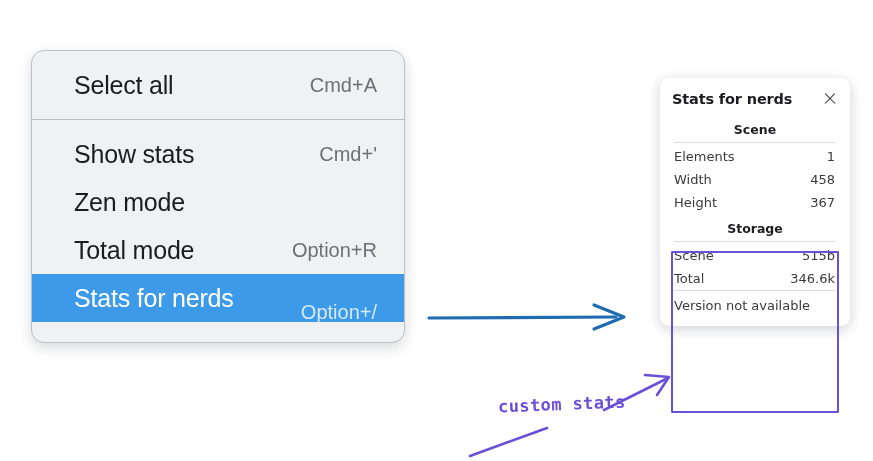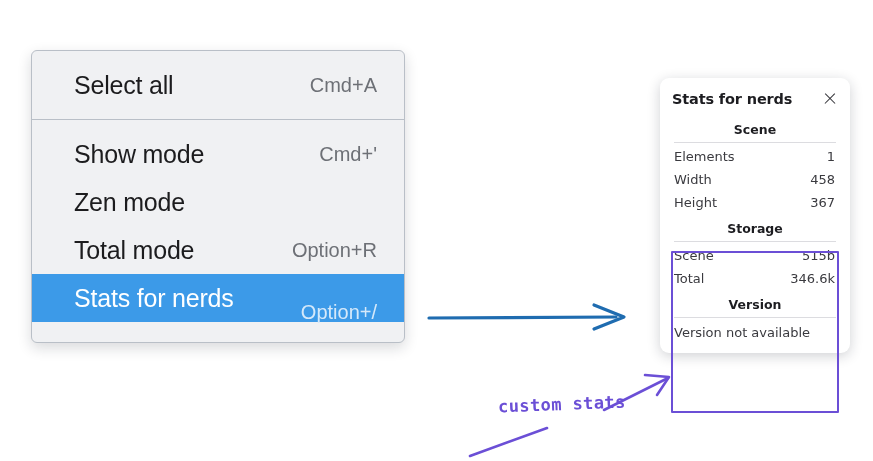--- a/index.html
+++ b/index.html
@@ -23,21 +23,21 @@
   }
 
   
   .context-menu {
     position: absolute;
     left: 31px;
     top: 50px;
     width: 374px;
     background: #f0f1f3;
     border: 1px solid #b9bfc7;
-    border-radius: 6px;
+    border-radius: 13px;
     box-shadow: 0 5px 14px rgba(20,25,40,0.16);
     box-sizing: border-box;
     overflow: hidden;
     padding-top: 10px;
     padding-bottom: 20px;
   }
   .menu-group { }
   .menu-divider {
     height: 1px;
     background: #b9bfc7;
@@ -185,21 +185,21 @@
       <div class="menu-item">
         <span class="label">Select all</span>
         <span class="accel">Cmd+A</span>
       </div>
     </div>
 
     <div class="menu-divider"></div>
 
     <div class="menu-group">
       <div class="menu-item">
-        <span class="label">Show mode</span>
+        <span class="label">Show stats</span>
         <span class="accel">Cmd+'</span>
       </div>
       <div class="menu-item">
         <span class="label">Zen mode</span>
       </div>
       <div class="menu-item">
         <span class="label">Total mode</span>
         <span class="accel">Option+R</span>
       </div>
       <div class="menu-item selected">
@@ -241,21 +241,20 @@
         <span class="k">Scene</span>
         <span class="v">515b</span>
       </div>
       <div class="stat-row">
         <span class="k">Total</span>
         <span class="v">346.6k</span>
       </div>
     </div>
 
     <div>
-      <div class="section-head">Version</div>
       <div class="section-rule"></div>
       <div class="version-line">Version not available</div>
     </div>
 
   </div>
 
   <div class="highlight-box"></div>
 
   <svg class="ann-layer" viewBox="0 0 873 461">
 

